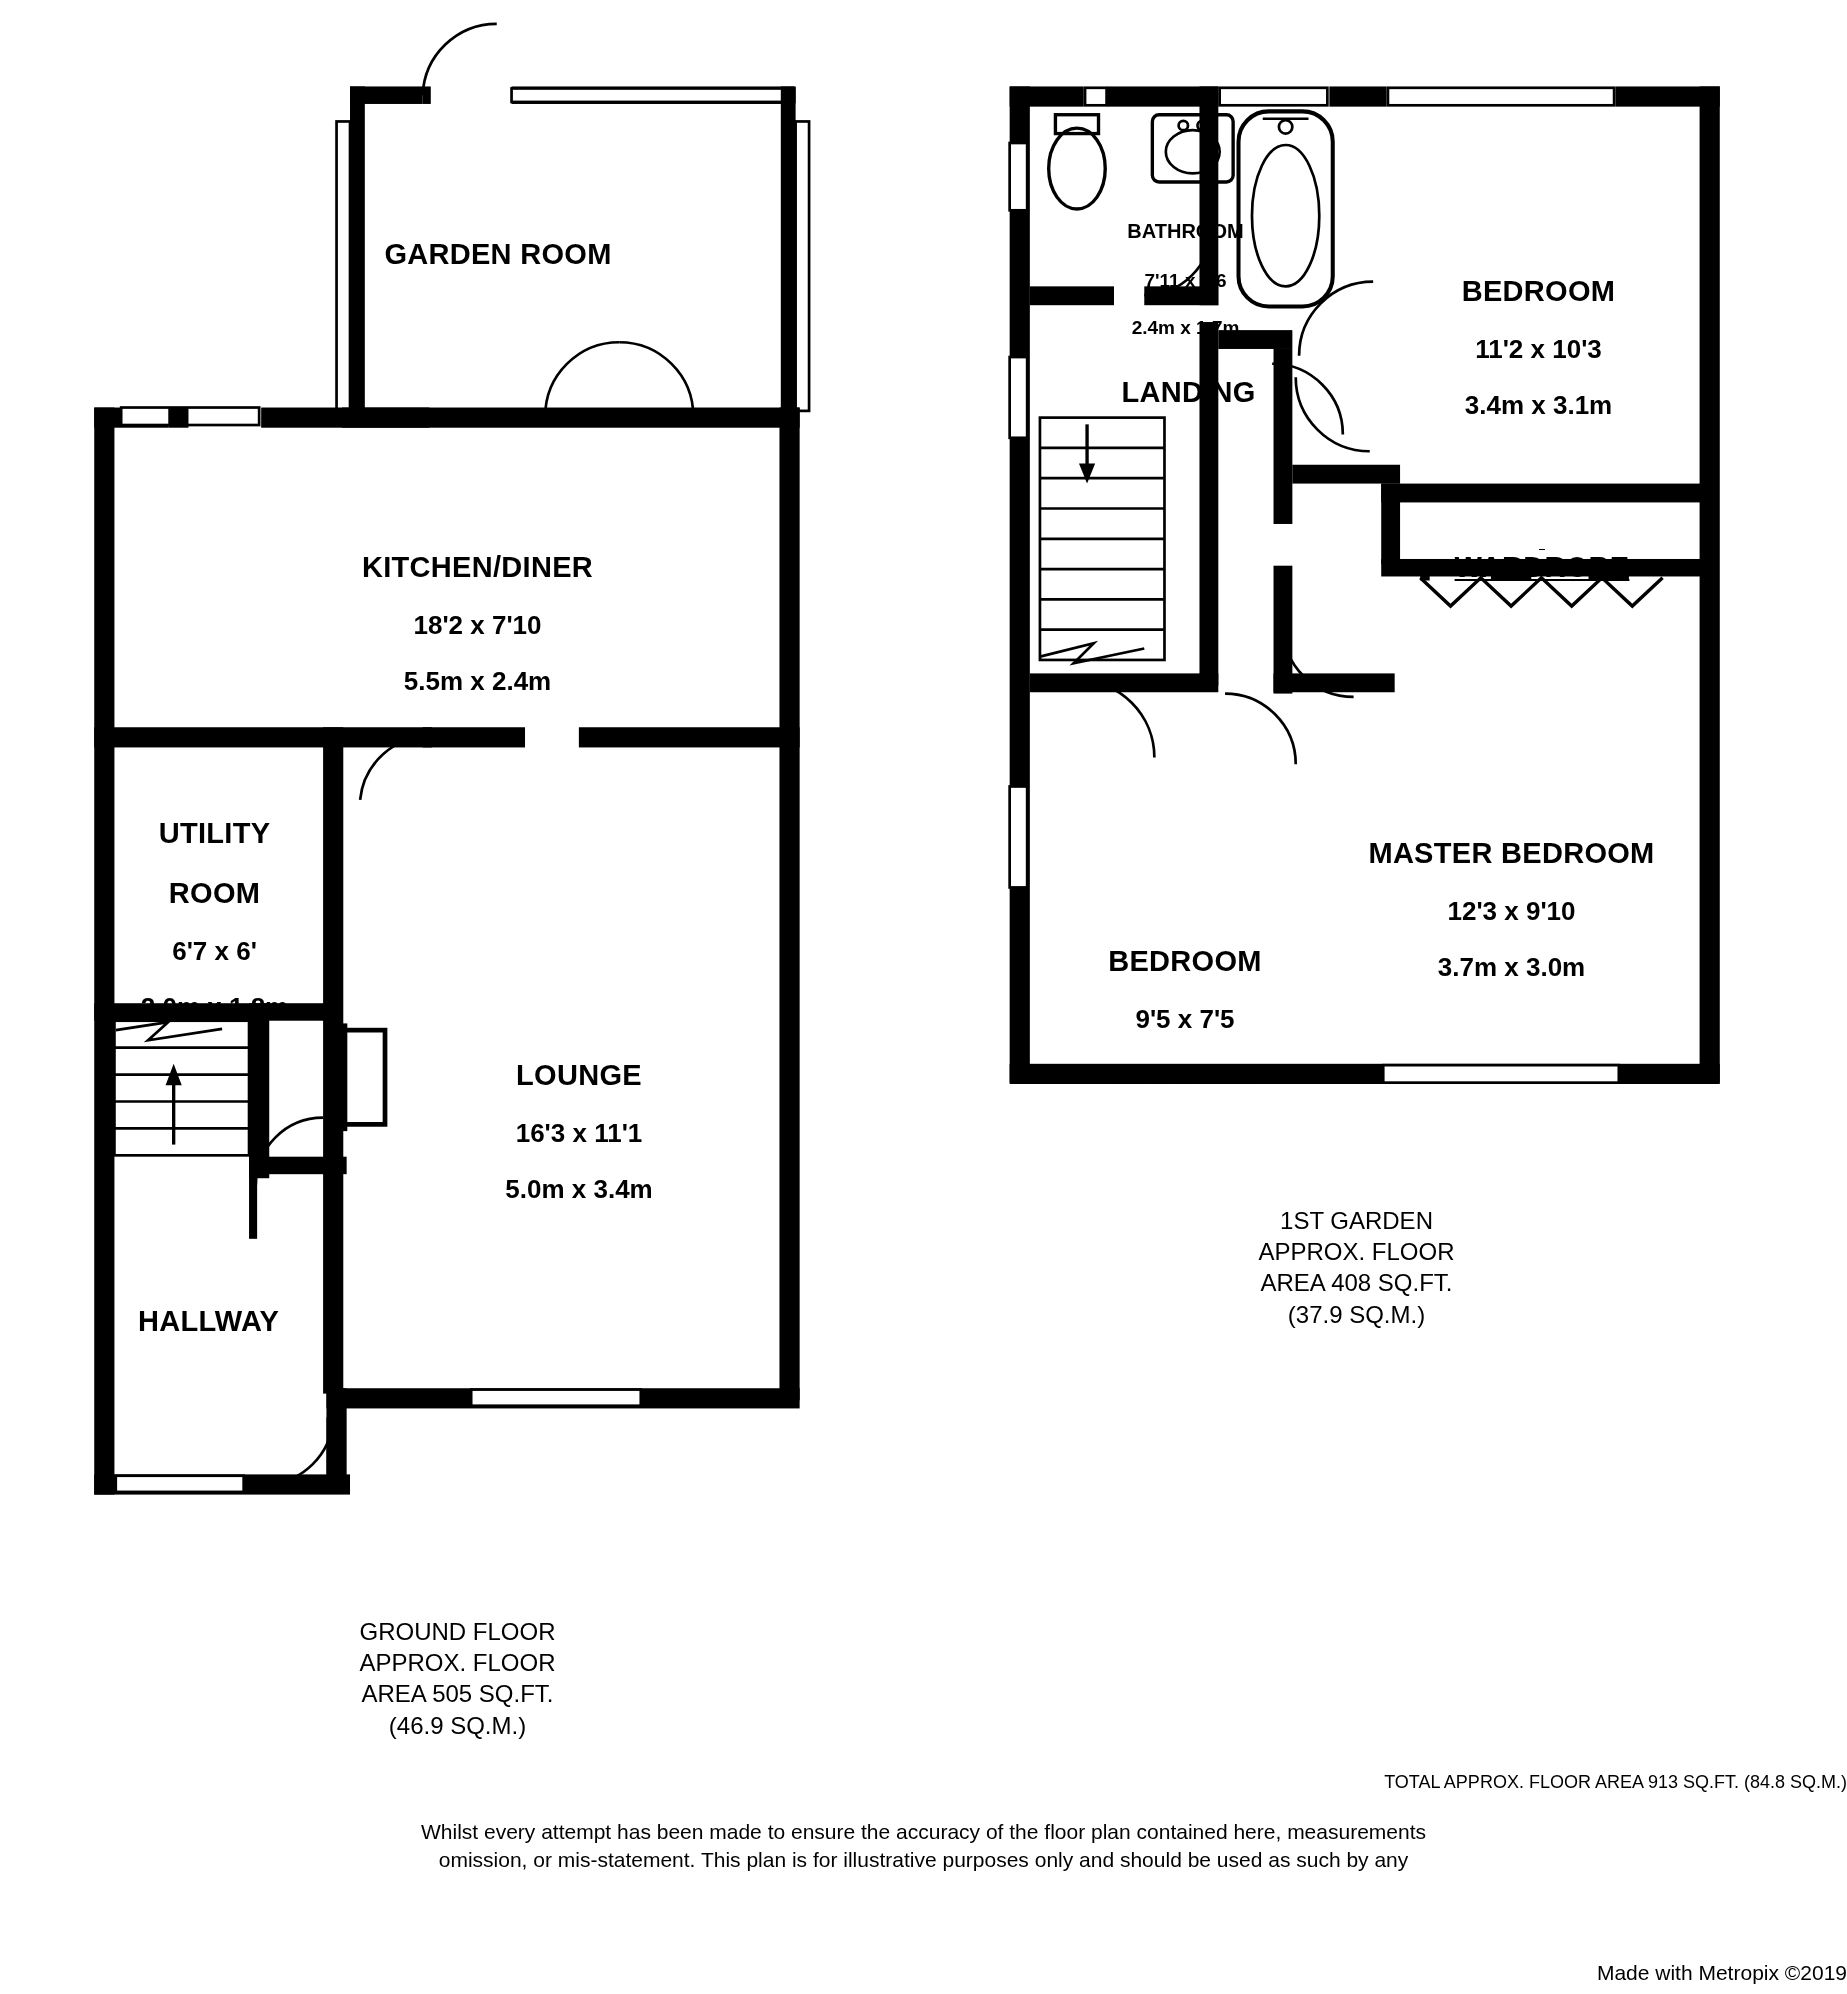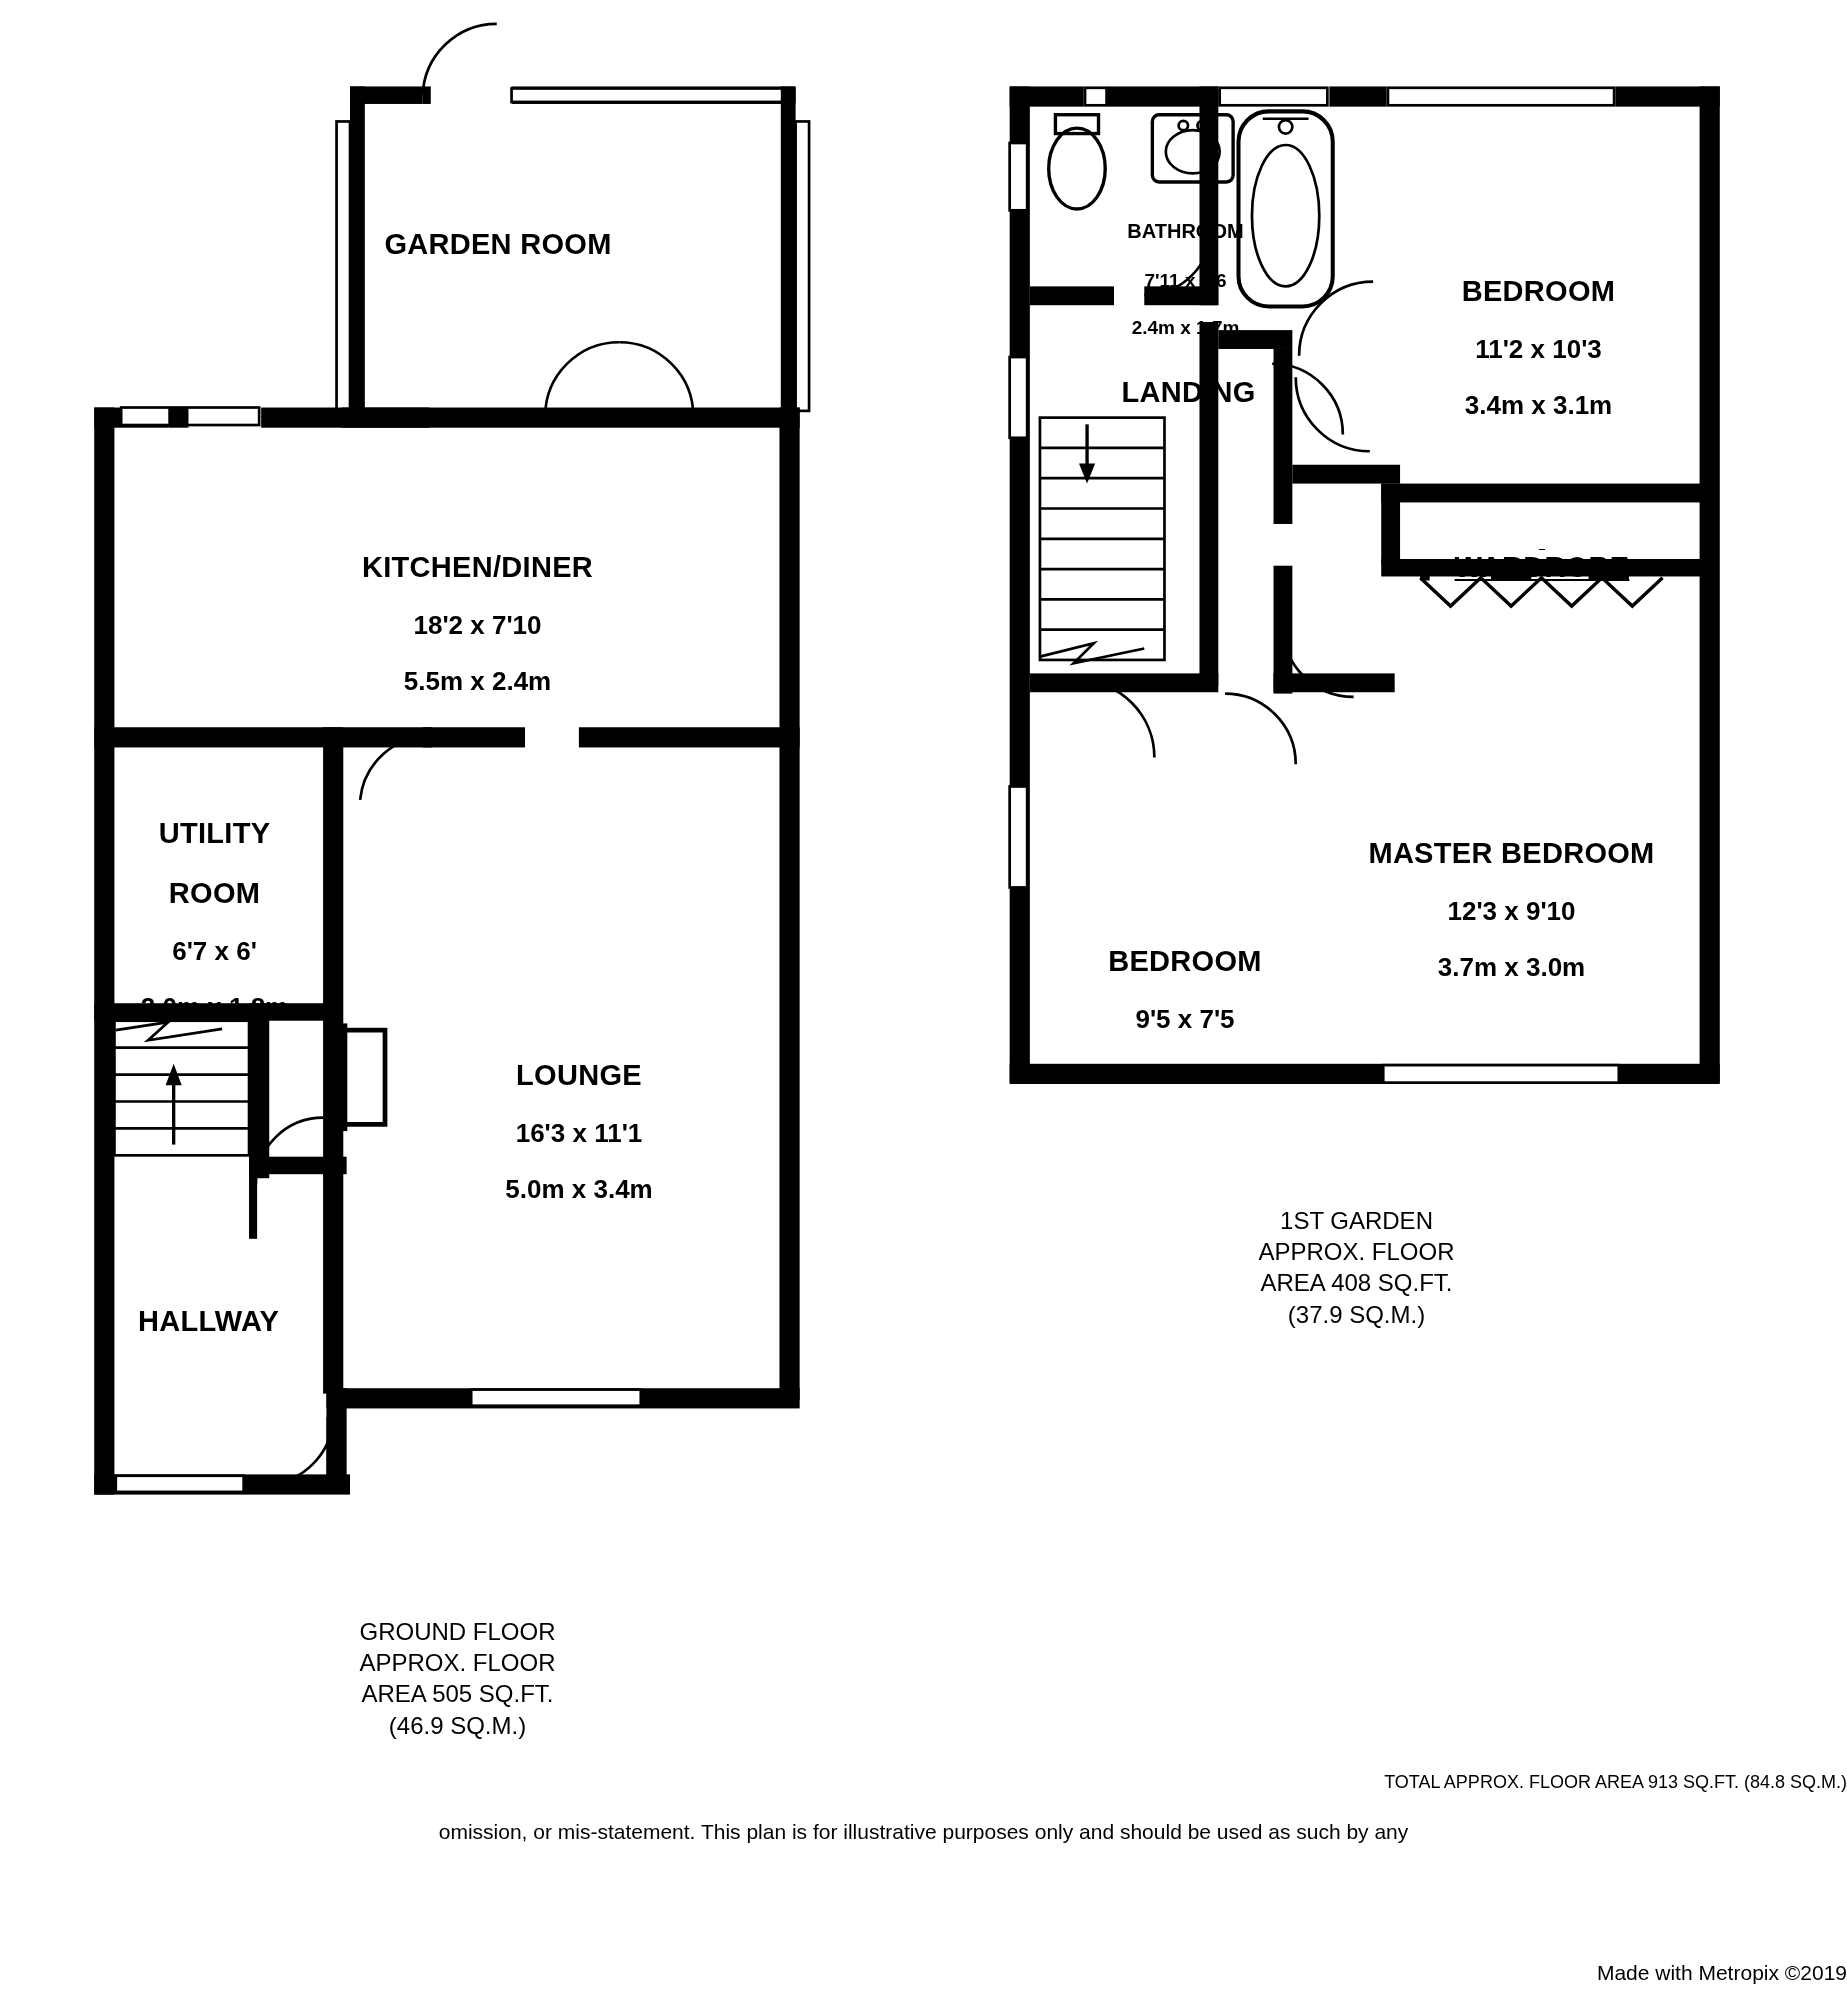--- a/index.html
+++ b/index.html
@@ -236,21 +236,21 @@
       <circle cx="1786" cy="186" r="7" fill="none" stroke="#000" stroke-width="4"></circle>
 
       <rect x="1840" y="165" width="140" height="290" rx="45" fill="none" stroke="#000" stroke-width="6"></rect>
       <ellipse cx="1910" cy="320" rx="50" ry="105" fill="none" stroke="#000" stroke-width="4"></ellipse>
       <circle cx="1910" cy="188" r="10" fill="none" stroke="#000" stroke-width="4"></circle>
       <line x1="1876" y1="176" x2="1944" y2="176" stroke="#000" stroke-width="4"></line>
     </g>
   </g>
 </svg>
 
-<div class="label" style="left:323px; top:202px; width:350px;">
+<div class="label" style="left:323px; top:212px; width:350px;">
   <span class="ln room-name">GARDEN ROOM</span>
 </div>
 
 <div class="label" style="left:269px; top:525px; width:417px;">
   <span class="ln room-name">KITCHEN/DINER</span>
   <span class="ln room-dim">18'2 x 7'10</span>
   <span class="ln room-dim">5.5m x 2.4m</span>
 </div>
 
 <div class="label" style="left:100px; top:791px; width:229px;">
@@ -312,17 +312,18 @@
 <div class="blocktext" style="left:269px; top:1616px; width:377px;">
   <span class="ln">GROUND FLOOR</span>
   <span class="ln">APPROX. FLOOR</span>
   <span class="ln">AREA 505 SQ.FT.</span>
   <span class="ln">(46.9 SQ.M.)</span>
 </div>
 
 <div class="totaltext" style="left:0px; top:1771px; width:1847px;">TOTAL APPROX. FLOOR AREA 913 SQ.FT. (84.8 SQ.M.)</div>
 
 <div class="disclaimer" style="left:0px; top:1818px; width:1847px;">
+  <span class="ln">Whilst every attempt has been made to ensure the accuracy of the floor plan contained here, measurements</span>
   <span class="ln">omission, or mis-statement. This plan is for illustrative purposes only and should be used as such by any</span>
 </div>
 
 <div class="madewith" style="left:0px; top:1961px; width:1847px;">Made with Metropix ©2019</div>
 
 
 </body></html>

